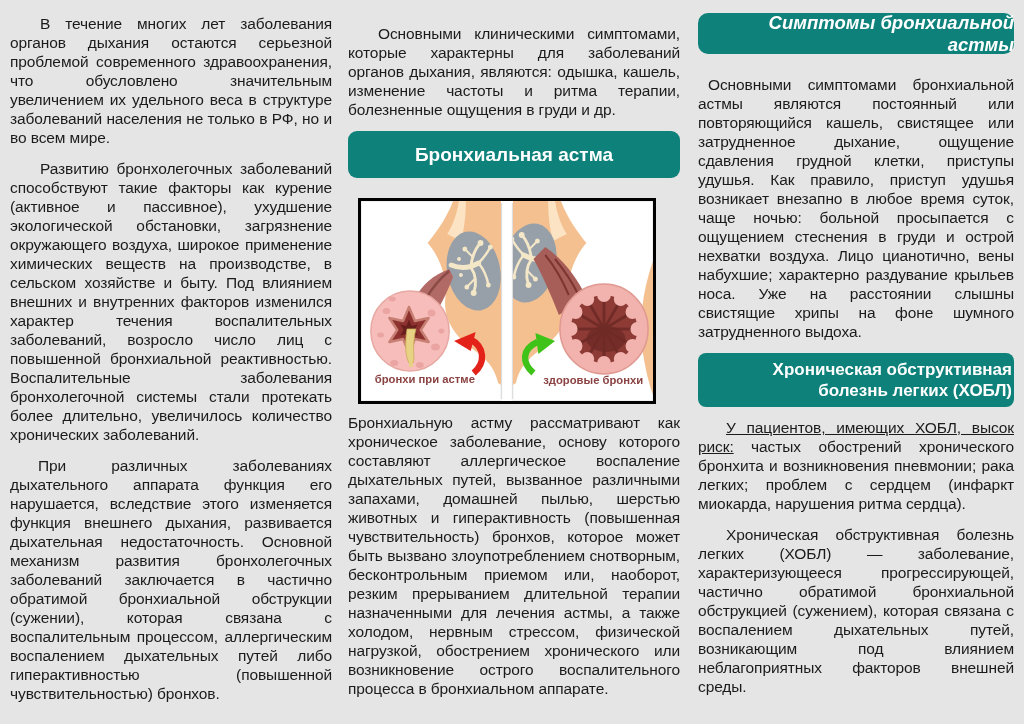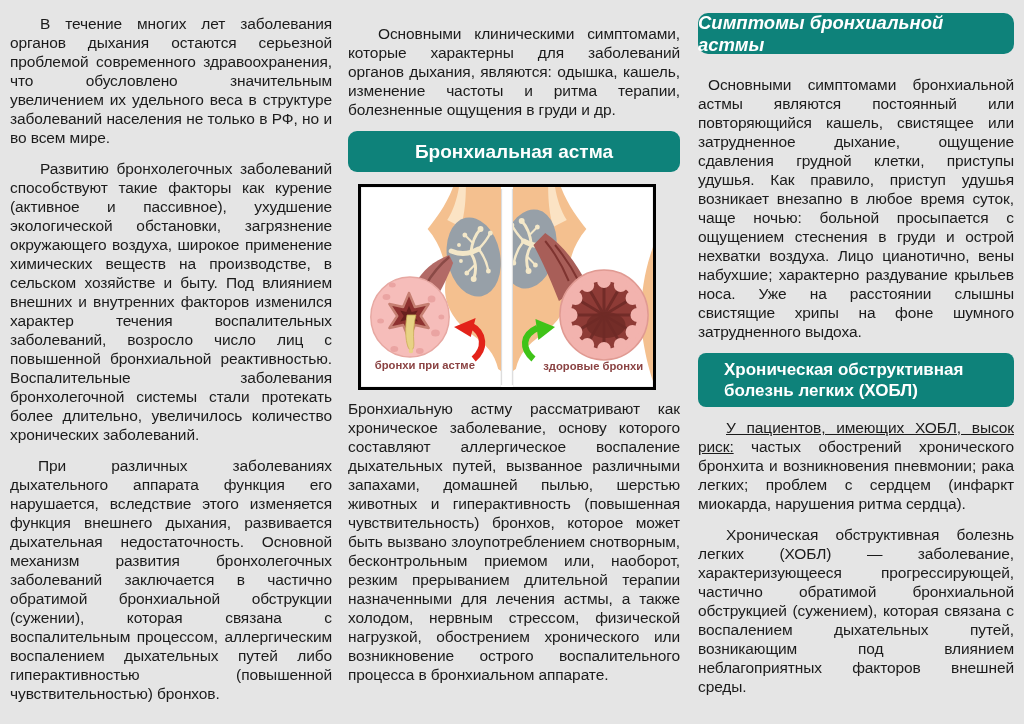--- a/index.html
+++ b/index.html
@@ -7,27 +7,27 @@
         font-family:"Liberation Sans",sans-serif;color:#1b1b1b;}
   .col{position:absolute;top:0;}
   .col1{left:10px;top:14px;width:322px;}
   .col2{left:348px;top:24px;width:332px;}
   .col3{left:698px;top:13px;width:316px;}
   p.body{margin:0 0 12px 0;font-size:15.5px;line-height:19px;text-align:justify;
          letter-spacing:-0.1px;}
   .ind30{text-indent:30px;}
   .ind28{text-indent:28px;}
   .ind10{text-indent:10px;}
-  .teal-box{background:#0e827a;color:#ffffff;text-align:left;margin:0;
+  .teal-box{background:#0e827a;color:#ffffff;text-align:right;margin:0;
             display:flex;align-items:center;justify-content:center;}
-  .h-mid{height:41px;border-radius:9px;font-size:19px;font-weight:bold;margin-bottom:12px;}
+  .h-mid{height:47px;border-radius:9px;font-size:19px;font-weight:bold;margin-bottom:20px;}
   .h-symptoms{height:41px;border-radius:10px;font-size:18.5px;font-weight:bold;
               font-style:italic;margin-bottom:21px;}
   .h-copd{min-height:42px;border-radius:8px;font-size:17px;font-weight:bold;
-          line-height:21px;padding:6px 26px;margin:12px 0 11px 0;}
+          line-height:21px;padding:6px 2px;margin:12px 0 11px 0;}
   .illustration{margin:0 0 9px 10px;width:292px;height:200px;border:3px solid #000000;
                 background:#ffffff;}
   .illustration svg{display:block;width:100%;height:100%;}
   .u{text-decoration:underline;}
   .risk{margin-bottom:0;}
 </style>
 </head>
 <body>
 
 <div class="page">

